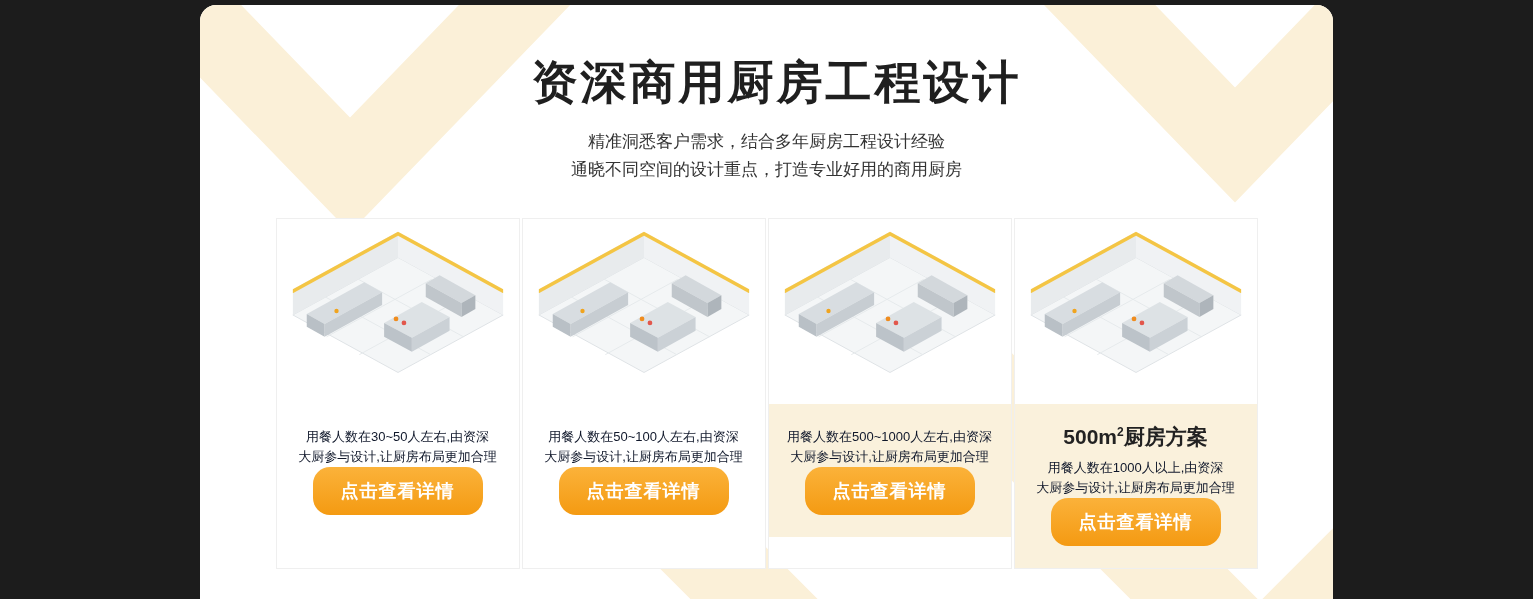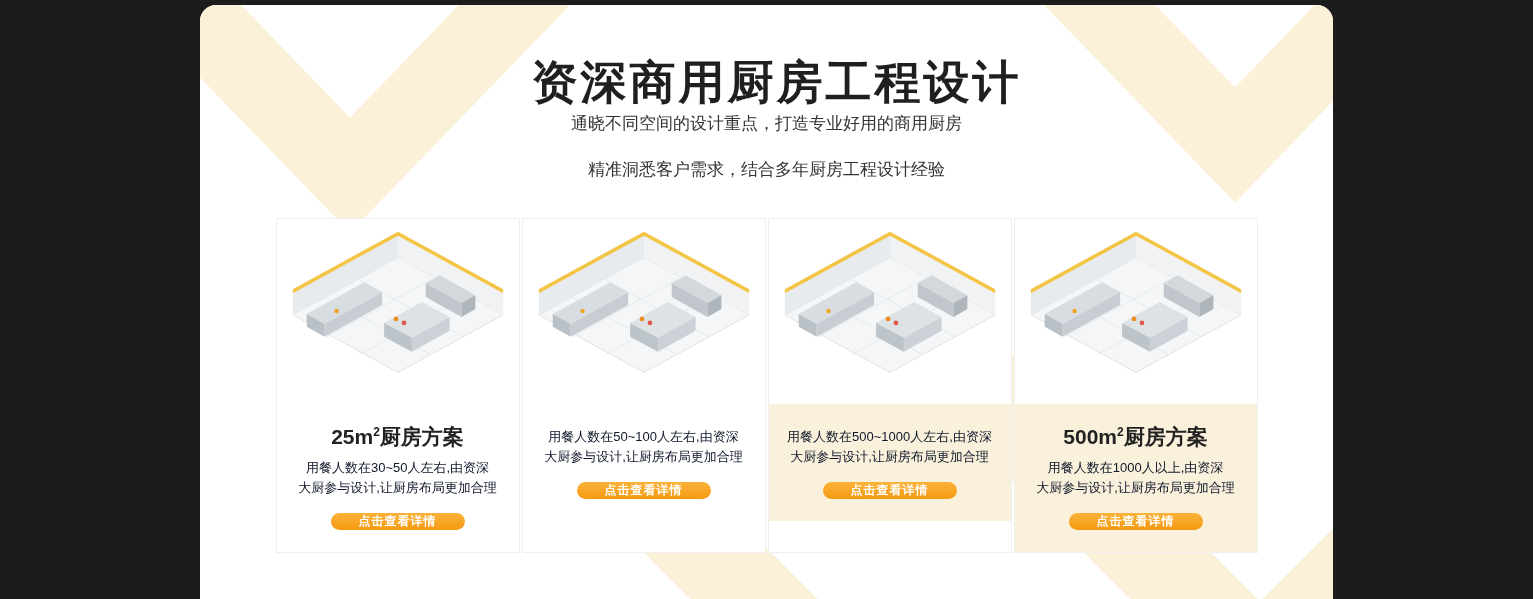--- a/index.html
+++ b/index.html
@@ -71,27 +71,26 @@
     line-height: 26px;
   }
   .card-title sup { font-size: 12px; }
   .card-desc {
     margin-top: 8px;
     font-size: 13px;
     color: #0f172a;
     line-height: 20px;
   }
   .card-btn {
-    margin-top: 15px;
     background: linear-gradient(#fbb23a, #f49a12);
     color: #ffffff;
     border: none;
     border-radius: 17px;
-    padding: 0 28px;
-    font-size: 12px;
+    padding: 12px 28px;
+    font-size: 18px;
     font-weight: 700;
     letter-spacing: 1px;
     font-family: "Liberation Sans", sans-serif;
     cursor: pointer;
   }
   .hidden-defs { position: absolute; width: 0; height: 0; overflow: hidden; }
 </style>
 </head>
 <body>
 
@@ -125,33 +124,32 @@
 
   <svg class="decor" viewBox="0 0 1133 594" preserveAspectRatio="none">
     <path d="M -150 -140 L 150 170 L 450 -140" stroke="#fbf0d8" stroke-width="80" fill="none"></path>
     <path d="M 745 -160 L 1035 140 L 1325 -160" stroke="#fbf0d8" stroke-width="80" fill="none"></path>
     <path d="M 360 400 L 860 900 L 1360 400" stroke="#fbf0d8" stroke-width="90" fill="none"></path>
     <path d="M 700 300 L 1060 660 L 1420 300" stroke="#fbf0d8" stroke-width="90" fill="none"></path>
   </svg>
 
   <div class="content">
     <h1 class="title">资深商用厨房工程设计</h1>
+    <p class="subtitle first">精准洞悉客户需求，结合多年厨房工程设计经验</p>
     <p class="subtitle">通晓不同空间的设计重点，打造专业好用的商用厨房</p>
-    <p class="subtitle first">精准洞悉客户需求，结合多年厨房工程设计经验</p>
 
     <div class="cards">
 
       <div class="card">
         <div class="card-image">
           <svg viewBox="0 0 244 185" preserveAspectRatio="xMidYMid meet">
               <use href="#iso-kitchen"></use>
             </svg>
         </div>
         <div class="card-body">
-          <h3 class="card-title"><span>25m</span><sup>2</sup><span>厨房方案</span></h3>
           <p class="card-desc"><span>用餐人数在30~50人左右,由资深</span><br><span>大厨参与设计,让厨房布局更加合理</span></p>
           <button class="card-btn">点击查看详情</button>
         </div>
       </div>
 
       <div class="card">
         <div class="card-image">
           <svg viewBox="0 0 244 185" preserveAspectRatio="xMidYMid meet">
               <use href="#iso-kitchen"></use>
             </svg>

